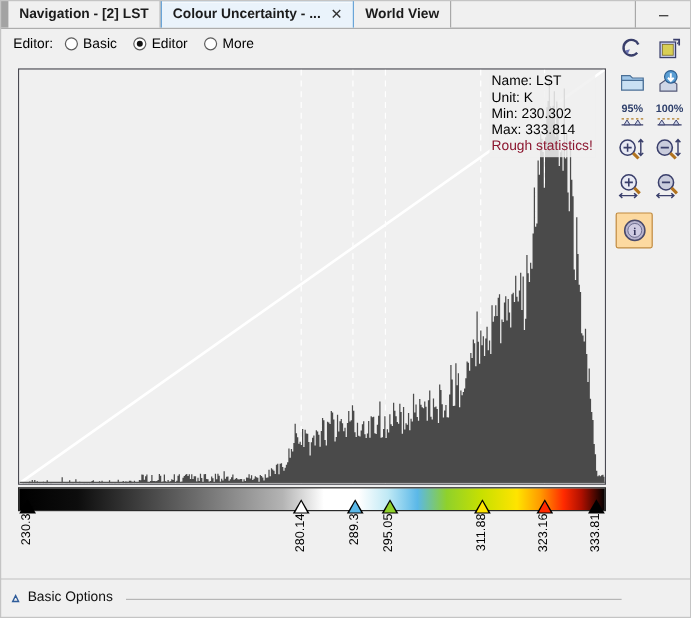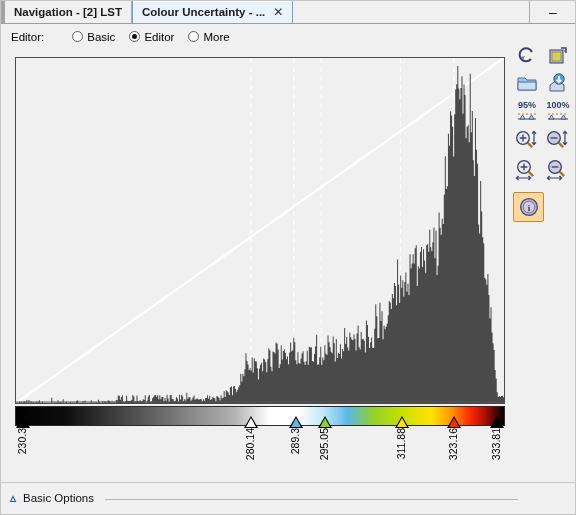--- a/index.html
+++ b/index.html
@@ -22,21 +22,21 @@
   .tab{
     display:flex;align-items:center;
     padding:0 9px;
     background:#f0f0f0;
     border-right:1px solid #a8a8a8;
     font-size:11.5px;font-weight:bold;color:#1b1b1b;
     white-space:nowrap;
     box-sizing:border-box;
     cursor:default;
   }
-  .tab:first-child{border-left:5px solid #a3a3a3;text-align:center;}
+  .tab:first-child{border-left:7px solid #a3a3a3;text-align:center;}
   .tab.active{
     background:#eaf3fb;
     border-left:1px solid #6aa5d8;
     border-right:1px solid #6aa5d8;
     border-top:1px solid #6aa5d8;
     box-shadow:inset 0 1px 0 #ffffff;
   }
   .tab .close{
     margin-left:8px;font-size:12px;font-weight:normal;color:#333;
     line-height:1;
@@ -49,21 +49,21 @@
     font-size:14px;color:#222;
   }
   
   #editorrow{
     position:absolute;left:0;top:25px;width:576px;height:24px;
     display:flex;align-items:center;
     padding-left:11px;
     box-sizing:border-box;
     font-size:11.5px;
   }
-  #editorrow .lbl{margin-right:28px;}
+  #editorrow .lbl{margin-right:10px;}
   .radio-item{display:flex;margin-right:14px;}
   .radio{
     width:11px;height:11px;border-radius:50%;
     border:1px solid #5c5c5c;background:#fff;
     box-sizing:border-box;margin-right:4px;
     position:relative;
   }
   .radio.sel::after{
     content:"";position:absolute;left:2px;top:2px;
     width:5px;height:5px;border-radius:50%;background:#111;
@@ -114,21 +114,21 @@
     writing-mode:vertical-rl;
     text-orientation:mixed;
     transform:rotate(180deg);
     transform-origin:center;
     white-space:nowrap;
     letter-spacing:0px;
     line-height:9px;
   }
   
   #toolbar{
-    position:absolute;left:511px;top:42px;width:62px;
+    position:absolute;left:511px;top:27px;width:62px;
   }
   .trow{display:flex;}
   .tbtn{
     width:31px;height:27px;
     display:flex;align-items:center;justify-content:center;
     cursor:default;
   }
   .tbtn.big{height:30px;}
   .tbtn.pressed{
     background:#fcd9a0;
@@ -156,20 +156,23 @@
 </head>
 <body>
 
 <div id="tabbar">
   <div class="tab">
     <span>Navigation - [2] LST</span>
   </div>
   <div class="tab active">
     <span>Colour Uncertainty - ...</span>
     <span class="close">✕</span>
+  </div>
+  <div class="tab">
+    <span>World View</span>
   </div>
   <div id="minbtn">
     <span>–</span>
   </div>
 </div>
 
 <div id="editorrow">
   <span class="lbl">Editor:</span>
 
   <div class="radio-item">
@@ -194,20 +197,27 @@
         <line x1="278.1" x2="278.1" y1="0" y2="345" stroke="#ffffff" stroke-width="1" stroke-dasharray="5,4"></line>
         <line x1="305.2" x2="305.2" y1="0" y2="345" stroke="#ffffff" stroke-width="1" stroke-dasharray="5,4"></line>
         <line x1="384.6" x2="384.6" y1="0" y2="345" stroke="#ffffff" stroke-width="1" stroke-dasharray="5,4"></line>
         <line x1="437.8" x2="437.8" y1="0" y2="345" stroke="#ffffff" stroke-width="1" stroke-dasharray="5,4"></line>
       </g>
     <polyline id="tfline" fill="none" stroke="#ffffff" stroke-width="2.2" points="0.0,345.0 488.0,0.0"></polyline>
     <path id="histpath" fill="#4a4a4a" d="M0,345 L0.00,344.73 L1.04,344.73 L1.04,344.86 L2.08,344.86 L2.08,345.00 L3.11,345.00 L3.11,343.59 L4.15,343.59 L4.15,345.00 L5.19,345.00 L5.19,343.72 L6.23,343.72 L6.23,344.95 L7.27,344.95 L7.27,343.73 L8.31,343.73 L8.31,343.32 L9.34,343.32 L9.34,345.00 L10.38,345.00 L10.38,341.91 L11.42,341.91 L11.42,345.00 L12.46,345.00 L12.46,342.05 L13.50,342.05 L13.50,345.00 L14.54,345.00 L14.54,343.11 L15.57,343.11 L15.57,345.00 L16.61,345.00 L16.61,344.00 L17.65,344.00 L17.65,345.00 L18.69,345.00 L18.69,345.00 L19.73,345.00 L19.73,343.51 L20.77,343.51 L20.77,344.87 L21.80,344.87 L21.80,344.33 L22.84,344.33 L22.84,342.29 L23.88,342.29 L23.88,345.00 L24.92,345.00 L24.92,345.00 L25.96,345.00 L25.96,343.71 L27.00,343.71 L27.00,345.00 L28.03,345.00 L28.03,345.00 L29.07,345.00 L29.07,345.00 L30.11,345.00 L30.11,345.00 L31.15,345.00 L31.15,345.00 L32.19,345.00 L32.19,345.00 L33.23,345.00 L33.23,345.00 L34.26,345.00 L34.26,345.00 L35.30,345.00 L35.30,339.79 L36.34,339.79 L36.34,345.00 L37.38,345.00 L37.38,344.90 L38.42,344.90 L38.42,344.80 L39.46,344.80 L39.46,344.33 L40.49,344.33 L40.49,345.00 L41.53,345.00 L41.53,342.26 L42.57,342.26 L42.57,345.00 L43.61,345.00 L43.61,344.02 L44.65,344.02 L44.65,344.32 L45.69,344.32 L45.69,345.00 L46.72,345.00 L46.72,341.34 L47.76,341.34 L47.76,345.00 L48.80,345.00 L48.80,344.78 L49.84,344.78 L49.84,343.42 L50.88,343.42 L50.88,345.00 L51.91,345.00 L51.91,344.99 L52.95,344.99 L52.95,344.74 L53.99,344.74 L53.99,343.94 L55.03,343.94 L55.03,345.00 L56.07,345.00 L56.07,344.53 L57.11,344.53 L57.11,345.00 L58.14,345.00 L58.14,344.58 L59.18,344.58 L59.18,345.00 L60.22,345.00 L60.22,342.74 L61.26,342.74 L61.26,342.20 L62.30,342.20 L62.30,345.00 L63.34,345.00 L63.34,345.00 L64.37,345.00 L64.37,345.00 L65.41,345.00 L65.41,345.00 L66.45,345.00 L66.45,343.02 L67.49,343.02 L67.49,345.00 L68.53,345.00 L68.53,342.57 L69.57,342.57 L69.57,344.96 L70.60,344.96 L70.60,345.00 L71.64,345.00 L71.64,345.00 L72.68,345.00 L72.68,345.00 L73.72,345.00 L73.72,345.00 L74.76,345.00 L74.76,342.22 L75.80,342.22 L75.80,345.00 L76.83,345.00 L76.83,344.50 L77.87,344.50 L77.87,345.00 L78.91,345.00 L78.91,344.60 L79.95,344.60 L79.95,344.53 L80.99,344.53 L80.99,345.00 L82.03,345.00 L82.03,341.70 L83.06,341.70 L83.06,344.14 L84.10,344.14 L84.10,345.00 L85.14,345.00 L85.14,345.00 L86.18,345.00 L86.18,342.78 L87.22,342.78 L87.22,345.00 L88.26,345.00 L88.26,343.19 L89.29,343.19 L89.29,343.56 L90.33,343.56 L90.33,345.00 L91.37,345.00 L91.37,342.59 L92.41,342.59 L92.41,342.58 L93.45,342.58 L93.45,343.54 L94.49,343.54 L94.49,345.00 L95.52,345.00 L95.52,342.65 L96.56,342.65 L96.56,345.00 L97.60,345.00 L97.60,343.71 L98.64,343.71 L98.64,345.00 L99.68,345.00 L99.68,341.93 L100.71,341.93 L100.71,342.30 L101.75,342.30 L101.75,337.39 L102.79,337.39 L102.79,337.69 L103.83,337.69 L103.83,341.77 L104.87,341.77 L104.87,338.93 L105.91,338.93 L105.91,337.34 L106.94,337.34 L106.94,343.65 L107.98,343.65 L107.98,343.91 L109.02,343.91 L109.02,342.93 L110.06,342.93 L110.06,337.86 L111.10,337.86 L111.10,342.75 L112.14,342.75 L112.14,342.88 L113.17,342.88 L113.17,343.11 L114.21,343.11 L114.21,342.85 L115.25,342.85 L115.25,342.01 L116.29,342.01 L116.29,336.96 L117.33,336.96 L117.33,338.56 L118.37,338.56 L118.37,343.66 L119.40,343.66 L119.40,343.15 L120.44,343.15 L120.44,337.42 L121.48,337.42 L121.48,343.09 L122.52,343.09 L122.52,343.60 L123.56,343.60 L123.56,342.00 L124.60,342.00 L124.60,343.50 L125.63,343.50 L125.63,342.96 L126.67,342.96 L126.67,341.35 L127.71,341.35 L127.71,342.08 L128.75,342.08 L128.75,337.28 L129.79,337.28 L129.79,344.92 L130.83,344.92 L130.83,342.55 L131.86,342.55 L131.86,338.38 L132.90,338.38 L132.90,337.11 L133.94,337.11 L133.94,343.65 L134.98,343.65 L134.98,343.46 L136.02,343.46 L136.02,340.13 L137.06,340.13 L137.06,338.66 L138.09,338.66 L138.09,337.57 L139.13,337.57 L139.13,336.96 L140.17,336.96 L140.17,338.72 L141.21,338.72 L141.21,337.17 L142.25,337.17 L142.25,341.15 L143.29,341.15 L143.29,337.13 L144.32,337.13 L144.32,341.26 L145.36,341.26 L145.36,338.97 L146.40,338.97 L146.40,338.81 L147.44,338.81 L147.44,343.35 L148.48,343.35 L148.48,340.05 L149.51,340.05 L149.51,342.82 L150.55,342.82 L150.55,336.78 L151.59,336.78 L151.59,340.43 L152.63,340.43 L152.63,343.89 L153.67,343.89 L153.67,337.30 L154.71,337.30 L154.71,336.90 L155.74,336.90 L155.74,341.07 L156.78,341.07 L156.78,341.33 L157.82,341.33 L157.82,343.53 L158.86,343.53 L158.86,342.76 L159.90,342.76 L159.90,339.01 L160.94,339.01 L160.94,340.48 L161.97,340.48 L161.97,343.82 L163.01,343.82 L163.01,336.73 L164.05,336.73 L164.05,341.45 L165.09,341.45 L165.09,336.84 L166.13,336.84 L166.13,338.54 L167.17,338.54 L167.17,343.36 L168.20,343.36 L168.20,340.97 L169.24,340.97 L169.24,342.46 L170.28,342.46 L170.28,334.65 L171.32,334.65 L171.32,340.86 L172.36,340.86 L172.36,339.36 L173.40,339.36 L173.40,339.11 L174.43,339.11 L174.43,342.71 L175.47,342.71 L175.47,341.44 L176.51,341.44 L176.51,339.62 L177.55,339.62 L177.55,337.48 L178.59,337.48 L178.59,341.83 L179.63,341.83 L179.63,341.00 L180.66,341.00 L180.66,340.24 L181.70,340.24 L181.70,341.46 L182.74,341.46 L182.74,341.54 L183.78,341.54 L183.78,341.08 L184.82,341.08 L184.82,341.21 L185.86,341.21 L185.86,343.38 L186.89,343.38 L186.89,341.28 L187.93,341.28 L187.93,342.78 L188.97,342.78 L188.97,339.97 L190.01,339.97 L190.01,340.03 L191.05,340.03 L191.05,337.18 L192.09,337.18 L192.09,340.84 L193.12,340.84 L193.12,337.99 L194.16,337.99 L194.16,342.03 L195.20,342.03 L195.20,341.06 L196.24,341.06 L196.24,338.86 L197.28,338.86 L197.28,339.73 L198.31,339.73 L198.31,340.21 L199.35,340.21 L199.35,343.57 L200.39,343.57 L200.39,337.91 L201.43,337.91 L201.43,338.75 L202.47,338.75 L202.47,339.83 L203.51,339.83 L203.51,342.48 L204.54,342.48 L204.54,337.25 L205.58,337.25 L205.58,340.19 L206.62,340.19 L206.62,339.83 L207.66,339.83 L207.66,333.37 L208.70,333.37 L208.70,338.95 L209.74,338.95 L209.74,332.20 L210.77,332.20 L210.77,333.23 L211.81,333.23 L211.81,334.39 L212.85,334.39 L212.85,337.04 L213.89,337.04 L213.89,329.33 L214.93,329.33 L214.93,328.46 L215.97,328.46 L215.97,337.15 L217.00,337.15 L217.00,328.39 L218.04,328.39 L218.04,328.05 L219.08,328.05 L219.08,331.12 L220.12,331.12 L220.12,334.28 L221.16,334.28 L221.16,331.80 L222.20,331.80 L222.20,329.26 L223.23,329.26 L223.23,327.25 L224.27,327.25 L224.27,315.83 L225.31,315.83 L225.31,323.45 L226.35,323.45 L226.35,316.10 L227.39,316.10 L227.39,318.29 L228.43,318.29 L228.43,311.27 L229.46,311.27 L229.46,295.14 L230.50,295.14 L230.50,303.10 L231.54,303.10 L231.54,306.42 L232.58,306.42 L232.58,311.89 L233.62,311.89 L233.62,310.22 L234.66,310.22 L234.66,312.77 L235.69,312.77 L235.69,299.53 L236.73,299.53 L236.73,314.41 L237.77,314.41 L237.77,300.19 L238.81,300.19 L238.81,303.32 L239.85,303.32 L239.85,303.55 L240.89,303.55 L240.89,310.27 L241.92,310.27 L241.92,321.58 L242.96,321.58 L242.96,310.46 L244.00,310.46 L244.00,306.85 L245.04,306.85 L245.04,304.84 L246.08,304.84 L246.08,313.26 L247.11,313.26 L247.11,300.61 L248.15,300.61 L248.15,301.49 L249.19,301.49 L249.19,304.33 L250.23,304.33 L250.23,314.34 L251.27,314.34 L251.27,301.20 L252.31,301.20 L252.31,290.31 L253.34,290.31 L253.34,292.29 L254.38,292.29 L254.38,308.67 L255.42,308.67 L255.42,313.27 L256.46,313.27 L256.46,293.53 L257.50,293.53 L257.50,294.07 L258.54,294.07 L258.54,295.38 L259.57,295.38 L259.57,284.43 L260.61,284.43 L260.61,285.72 L261.65,285.72 L261.65,291.50 L262.69,291.50 L262.69,309.88 L263.73,309.88 L263.73,306.25 L264.77,306.25 L264.77,287.62 L265.80,287.62 L265.80,301.49 L266.84,301.49 L266.84,293.12 L267.88,293.12 L267.88,291.26 L268.92,291.26 L268.92,294.73 L269.96,294.73 L269.96,301.29 L271.00,301.29 L271.00,298.53 L272.03,298.53 L272.03,306.18 L273.07,306.18 L273.07,294.52 L274.11,294.52 L274.11,284.40 L275.15,284.40 L275.15,293.16 L276.19,293.16 L276.19,292.16 L277.23,292.16 L277.23,279.65 L278.26,279.65 L278.26,284.25 L279.30,284.25 L279.30,302.26 L280.34,302.26 L280.34,306.20 L281.38,306.20 L281.38,294.19 L282.42,294.19 L282.42,305.12 L283.46,305.12 L283.46,305.75 L284.49,305.75 L284.49,300.74 L285.53,300.74 L285.53,295.45 L286.57,295.45 L286.57,293.13 L287.61,293.13 L287.61,303.79 L288.65,303.79 L288.65,306.90 L289.69,306.90 L289.69,303.25 L290.72,303.25 L290.72,292.74 L291.76,292.74 L291.76,306.80 L292.80,306.80 L292.80,288.84 L293.84,288.84 L293.84,289.61 L294.88,289.61 L294.88,289.24 L295.91,289.24 L295.91,303.02 L296.95,303.02 L296.95,303.77 L297.99,303.77 L297.99,295.97 L299.03,295.97 L299.03,288.40 L300.07,288.40 L300.07,276.66 L301.11,276.66 L301.11,306.75 L302.14,306.75 L302.14,306.39 L303.18,306.39 L303.18,299.55 L304.22,299.55 L304.22,288.81 L305.26,288.81 L305.26,307.03 L306.30,307.03 L306.30,299.61 L307.34,299.61 L307.34,302.36 L308.37,302.36 L308.37,287.27 L309.41,287.27 L309.41,295.46 L310.45,295.46 L310.45,297.08 L311.49,297.08 L311.49,277.53 L312.53,277.53 L312.53,284.36 L313.57,284.36 L313.57,288.91 L314.60,288.91 L314.60,293.70 L315.64,293.70 L315.64,295.22 L316.68,295.22 L316.68,278.49 L317.72,278.49 L317.72,285.29 L318.76,285.29 L318.76,303.55 L319.80,303.55 L319.80,281.12 L320.83,281.12 L320.83,299.94 L321.87,299.94 L321.87,294.81 L322.91,294.81 L322.91,296.01 L323.95,296.01 L323.95,286.23 L324.99,286.23 L324.99,300.53 L326.03,300.53 L326.03,291.01 L327.06,291.01 L327.06,293.35 L328.10,293.35 L328.10,270.03 L329.14,270.03 L329.14,285.74 L330.18,285.74 L330.18,279.00 L331.22,279.00 L331.22,289.48 L332.26,289.48 L332.26,292.57 L333.29,292.57 L333.29,274.53 L334.33,274.53 L334.33,279.30 L335.37,279.30 L335.37,281.47 L336.41,281.47 L336.41,282.26 L337.45,282.26 L337.45,276.49 L338.49,276.49 L338.49,280.99 L339.52,280.99 L339.52,292.62 L340.56,292.62 L340.56,275.59 L341.60,275.59 L341.60,267.45 L342.64,267.45 L342.64,289.33 L343.68,289.33 L343.68,291.51 L344.71,291.51 L344.71,274.01 L345.75,274.01 L345.75,281.32 L346.79,281.32 L346.79,280.79 L347.83,280.79 L347.83,282.74 L348.87,282.74 L348.87,294.50 L349.91,294.50 L349.91,262.48 L350.94,262.48 L350.94,266.92 L351.98,266.92 L351.98,278.85 L353.02,278.85 L353.02,289.92 L354.06,289.92 L354.06,284.15 L355.10,284.15 L355.10,279.55 L356.14,279.55 L356.14,289.79 L357.17,289.79 L357.17,289.88 L358.21,289.88 L358.21,270.70 L359.25,270.70 L359.25,246.21 L360.29,246.21 L360.29,258.24 L361.33,258.24 L361.33,280.24 L362.37,280.24 L362.37,280.10 L363.40,280.10 L363.40,244.67 L364.44,244.67 L364.44,263.00 L365.48,263.00 L365.48,253.13 L366.52,253.13 L366.52,281.31 L367.56,281.31 L367.56,267.46 L368.60,267.46 L368.60,271.34 L369.63,271.34 L369.63,268.69 L370.67,268.69 L370.67,265.72 L371.71,265.72 L371.71,257.31 L372.75,257.31 L372.75,243.26 L373.79,243.26 L373.79,244.39 L374.83,244.39 L374.83,251.05 L375.86,251.05 L375.86,236.08 L376.90,236.08 L376.90,240.25 L377.94,240.25 L377.94,224.91 L378.98,224.91 L378.98,228.08 L380.02,228.08 L380.02,247.23 L381.06,247.23 L381.06,201.56 L382.09,201.56 L382.09,226.77 L383.13,226.77 L383.13,245.11 L384.17,245.11 L384.17,217.52 L385.21,217.52 L385.21,229.77 L386.25,229.77 L386.25,222.27 L387.29,222.27 L387.29,238.70 L388.32,238.70 L388.32,223.98 L389.36,223.98 L389.36,214.38 L390.40,214.38 L390.40,233.81 L391.44,233.81 L391.44,225.75 L392.48,225.75 L392.48,236.90 L393.51,236.90 L393.51,196.35 L394.55,196.35 L394.55,210.20 L395.59,210.20 L395.59,205.55 L396.63,205.55 L396.63,196.36 L397.67,196.36 L397.67,205.39 L398.71,205.39 L398.71,190.22 L399.74,190.22 L399.74,187.17 L400.78,187.17 L400.78,228.01 L401.82,228.01 L401.82,208.24 L402.86,208.24 L402.86,210.43 L403.90,210.43 L403.90,194.09 L404.94,194.09 L404.94,188.96 L405.97,188.96 L405.97,209.08 L407.01,209.08 L407.01,191.13 L408.05,191.13 L408.05,202.42 L409.09,202.42 L409.09,214.85 L410.13,214.85 L410.13,187.30 L411.17,187.30 L411.17,185.96 L412.20,185.96 L412.20,193.63 L413.24,193.63 L413.24,171.80 L414.28,171.80 L414.28,189.30 L415.32,189.30 L415.32,193.31 L416.36,193.31 L416.36,184.15 L417.40,184.15 L417.40,169.39 L418.43,169.39 L418.43,200.27 L419.47,200.27 L419.47,172.41 L420.51,172.41 L420.51,216.92 L421.55,216.92 L421.55,207.66 L422.59,207.66 L422.59,154.44 L423.63,154.44 L423.63,169.65 L424.66,169.65 L424.66,176.98 L425.70,176.98 L425.70,160.86 L426.74,160.86 L426.74,165.97 L427.78,165.97 L427.78,136.67 L428.82,136.67 L428.82,98.32 L429.86,98.32 L429.86,130.94 L430.89,130.94 L430.89,128.24 L431.93,128.24 L431.93,75.69 L432.97,75.69 L432.97,87.68 L434.01,87.68 L434.01,53.18 L435.05,53.18 L435.05,57.58 L436.09,57.58 L436.09,68.66 L437.12,68.66 L437.12,98.48 L438.16,98.48 L438.16,56.37 L439.20,56.37 L439.20,31.38 L440.24,31.38 L440.24,26.14 L441.28,26.14 L441.28,8.00 L442.31,8.00 L442.31,30.58 L443.35,30.58 L443.35,41.30 L444.39,41.30 L444.39,30.09 L445.43,30.09 L445.43,18.13 L446.47,18.13 L446.47,55.79 L447.51,55.79 L447.51,26.49 L448.54,26.49 L448.54,36.88 L449.58,36.88 L449.58,80.23 L450.62,80.23 L450.62,68.79 L451.66,68.79 L451.66,67.23 L452.70,67.23 L452.70,84.23 L453.74,84.23 L453.74,15.85 L454.77,15.85 L454.77,74.16 L455.81,74.16 L455.81,53.02 L456.85,53.02 L456.85,102.37 L457.89,102.37 L457.89,118.09 L458.93,118.09 L458.93,60.04 L459.97,60.04 L459.97,91.71 L461.00,91.71 L461.00,105.63 L462.04,105.63 L462.04,166.62 L463.08,166.62 L463.08,175.40 L464.12,175.40 L464.12,123.05 L465.16,123.05 L465.16,153.61 L466.20,153.61 L466.20,179.27 L467.23,179.27 L467.23,185.27 L468.27,185.27 L468.27,219.79 L469.31,219.79 L469.31,221.49 L470.35,221.49 L470.35,226.66 L471.39,226.66 L471.39,215.92 L472.43,215.92 L472.43,237.08 L473.46,237.08 L473.46,260.38 L474.50,260.38 L474.50,249.13 L475.54,249.13 L475.54,274.39 L476.58,274.39 L476.58,285.32 L477.62,285.32 L477.62,292.09 L478.66,292.09 L478.66,312.03 L479.69,312.03 L479.69,320.56 L480.73,320.56 L480.73,334.29 L481.77,334.29 L481.77,338.88 L482.81,338.88 L482.81,337.94 L483.85,337.94 L483.85,338.90 L484.89,338.90 L484.89,337.95 L485.92,337.95 L485.92,337.63 L486.96,337.63 L486.96,339.26 L488.00,339.26 L488,345 Z"></path>
     <line x1="0" y1="344" x2="488" y2="344" stroke="#555" stroke-width="1"></line>
   </svg>
 
+  <div id="statsbox">
+    <div>Name: LST</div>
+    <div>Unit: K</div>
+    <div>Min: 230.302</div>
+    <div>Max: 333.814</div>
+    <div class="warn">Rough statistics!</div>
+  </div>
 </div>
 
 <div id="cbwrap">
   <div id="cbar" style="background: linear-gradient(to right, rgb(0, 0, 0) 0%, rgb(13, 13, 13) 10%, rgb(107, 107, 107) 30%, rgb(180, 180, 180) 45%, rgb(255, 255, 255) 52%, rgb(255, 255, 255) 58%, rgb(191, 233, 245) 63%, rgb(91, 184, 232) 68%, rgb(143, 209, 43) 73%, rgb(200, 224, 0) 79%, rgb(255, 228, 0) 85%, rgb(255, 154, 0) 89%, rgb(255, 42, 0) 93%, rgb(176, 16, 0) 96%, rgb(0, 0, 0) 100%);"></div>
   <div id="markers">
       <div class="marker" style="left: 7.84px;">
         <i style="border-bottom-color: rgb(0, 0, 0);"></i>
       </div>
       <div class="marker" style="left: 236.18px;">
         <i style="border-bottom-color: rgb(255, 255, 255);"></i>

